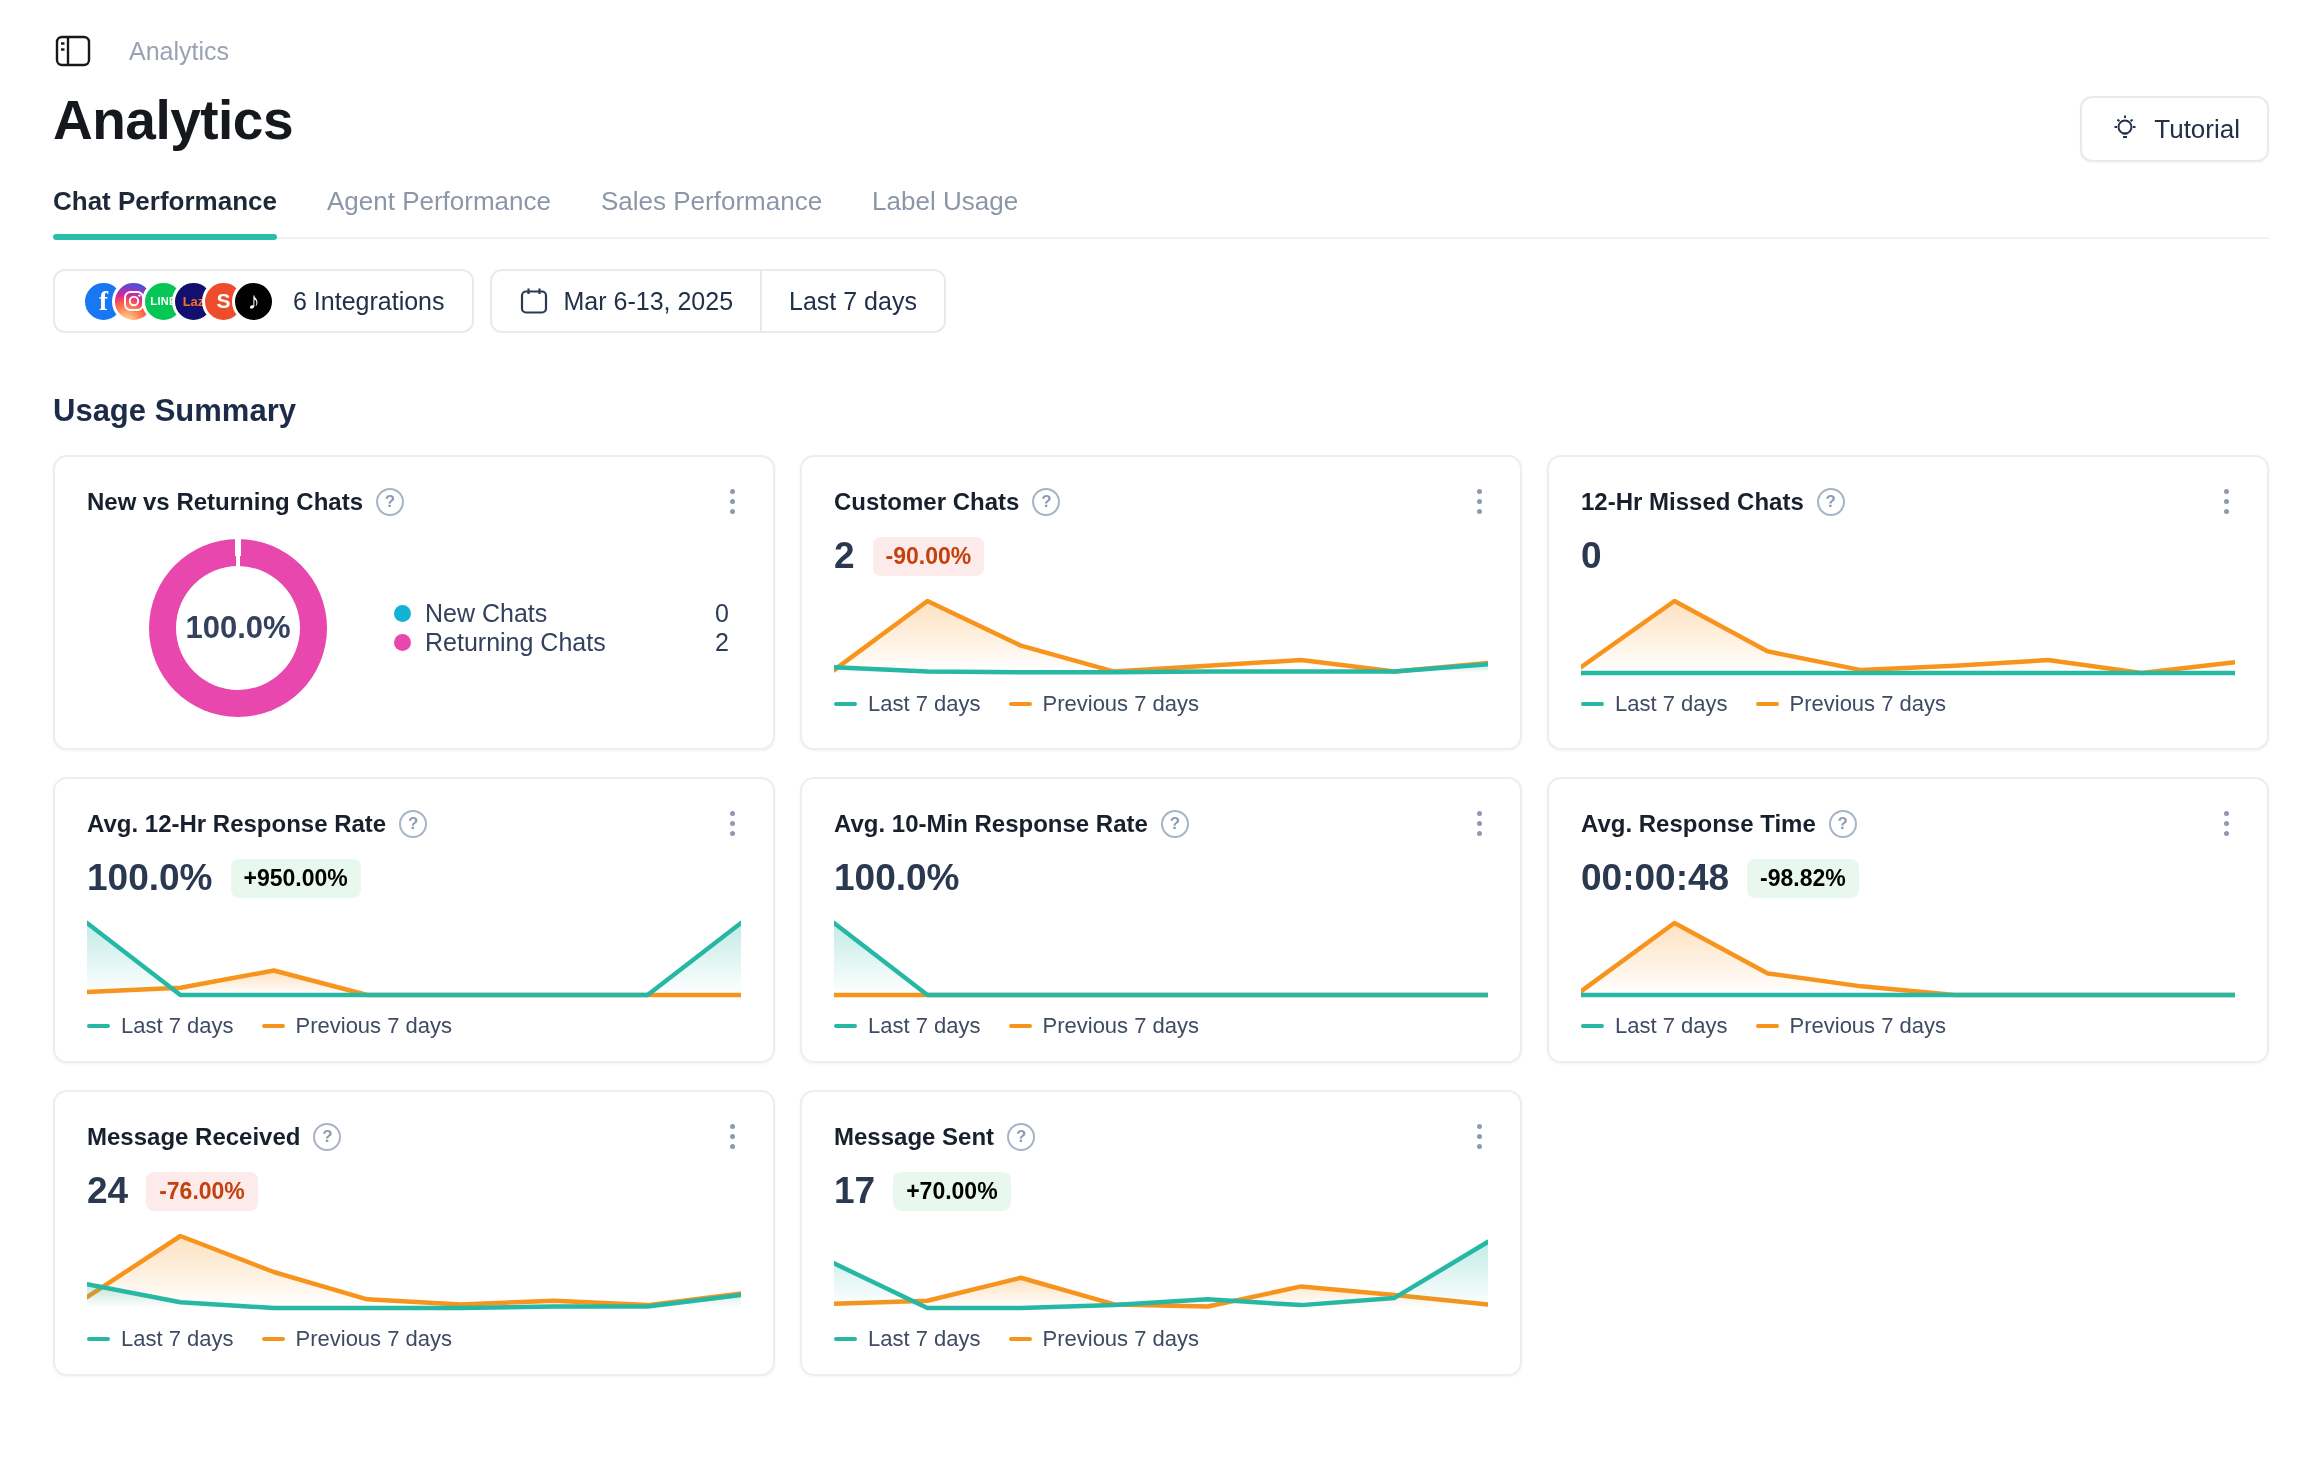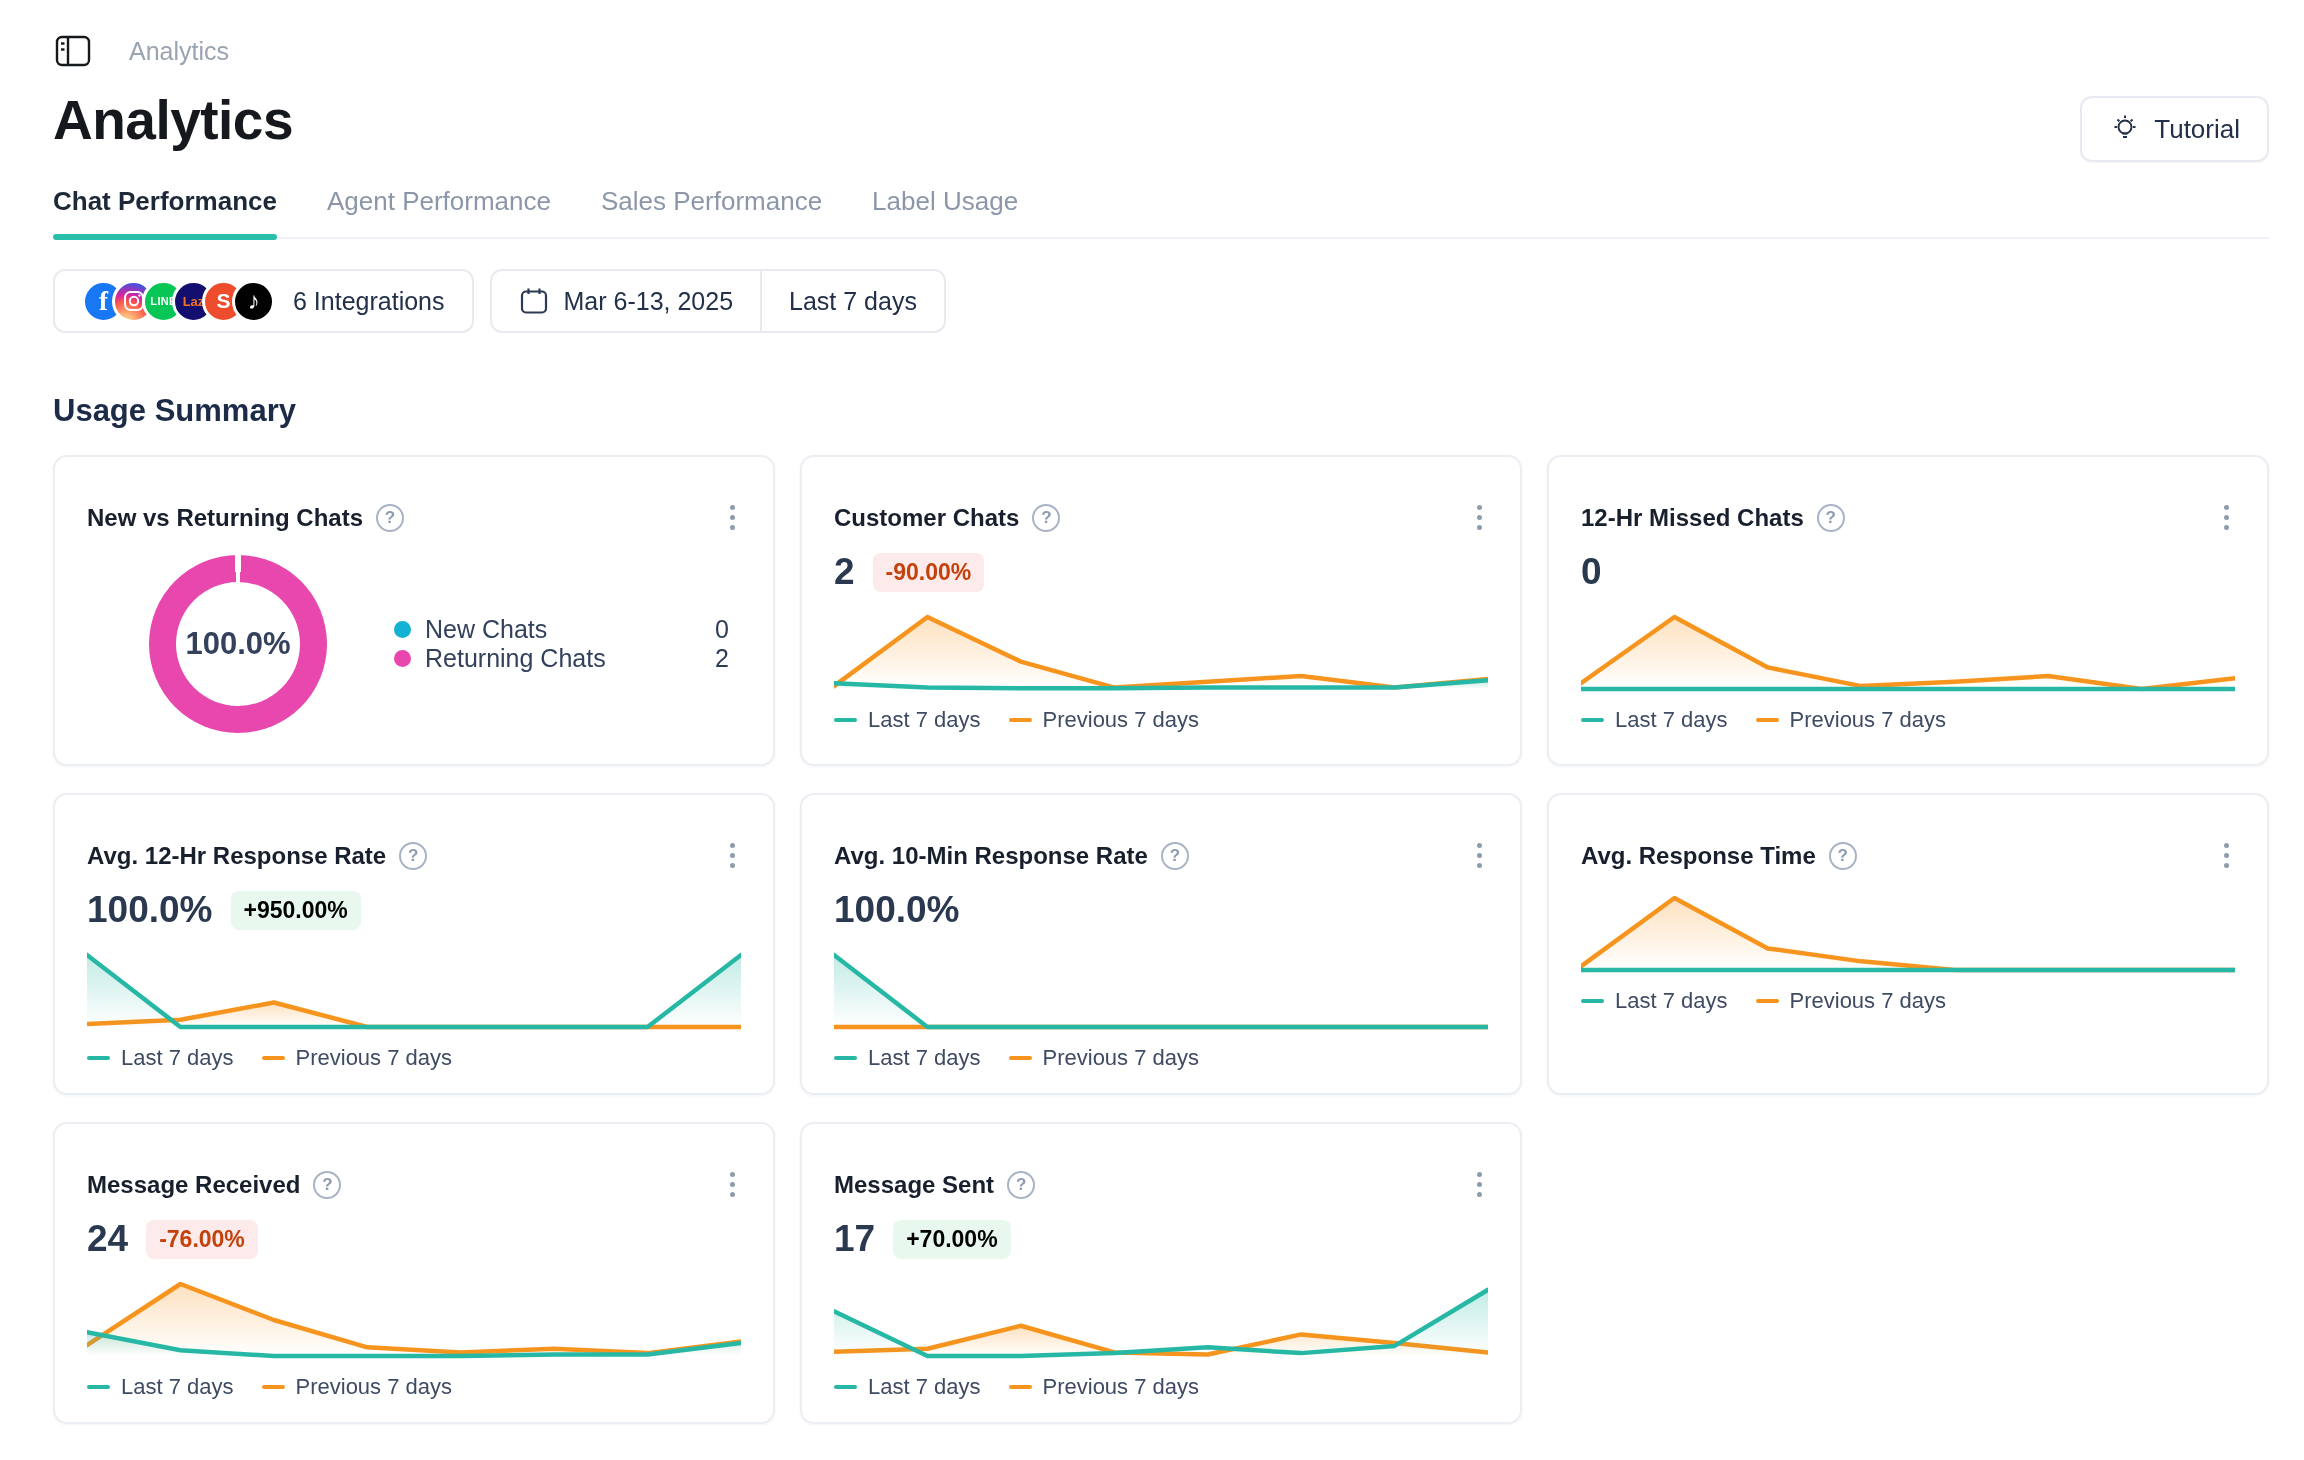--- a/index.html
+++ b/index.html
@@ -38,21 +38,21 @@
   .int-label { margin-left:18px; }
   .pill-date { cursor:pointer; }
   .pill-seg { display:flex; align-items:center; gap:15px; padding:0 27px; }
   .pill-divider { width:2px; align-self:stretch; background:#e7ebf0; }
 
   
   h2.section-title { margin-top:60px; font-size:31px; font-weight:700; color:#1c2b47; }
 
   
   .grid { display:grid; grid-template-columns:repeat(3, 1fr); gap:27px 25px; margin-top:26px; }
-  .card { background:#fff; border:2px solid #ebeef3; border-radius:14px; padding:42px 32px 22px; min-height:276px; box-shadow:0 1px 3px rgba(20,30,55,.05); }
+  .card { background:#fff; border:2px solid #ebeef3; border-radius:14px; padding:26px 32px 22px; min-height:276px; box-shadow:0 1px 3px rgba(20,30,55,.05); }
   .card-head { display:flex; align-items:center; gap:13px; }
   .card-title { font-size:24px; font-weight:700; color:#18202e; }
   .help { width:28px; height:28px; border-radius:50%; border:2px solid #a8b4c5; color:#8c9bb0; font-size:17px; font-weight:700; display:flex; align-items:center; justify-content:center; cursor:pointer; flex:none; }
   .kebab { margin-left:auto; display:flex; flex-direction:column; gap:5px; padding:6px; cursor:pointer; }
   .kebab i { width:5px; height:5px; border-radius:50%; background:#8e9bac; }
 
   .value-row { display:flex; align-items:center; gap:18px; margin-top:15px; }
   .metric { font-size:37px; font-weight:800; color:#2b3950; }
   .badge { font-size:23px; font-weight:700; padding:6px 13px; border-radius:8px; }
   .badge.red { color:#c2410c; background:#fdeaea; }
@@ -361,20 +361,24 @@
     <div class="card">
       <div class="card-head">
         <span class="card-title">Avg. Response Time</span>
         <span class="help">?</span>
         <span class="kebab">
             <i></i>
             <i></i>
             <i></i>
           </span>
       </div>
+      <div class="value-row">
+        <span class="metric">00:00:48</span>
+        <span class="badge green">-98.82%</span>
+      </div>
       <svg class="minichart" viewBox="0 0 660 80" preserveAspectRatio="none">
           <defs>
             <linearGradient id="g5previous" x1="0" y1="0" x2="0" y2="1">
               <stop offset="0" stop-color="#f7941d" stop-opacity="0.28"></stop>
               <stop offset="1" stop-color="#f7941d" stop-opacity="0"></stop>
             </linearGradient>
             <linearGradient id="g5last" x1="0" y1="0" x2="0" y2="1">
               <stop offset="0" stop-color="#26b8a5" stop-opacity="0.28"></stop>
               <stop offset="1" stop-color="#26b8a5" stop-opacity="0"></stop>
             </linearGradient>

